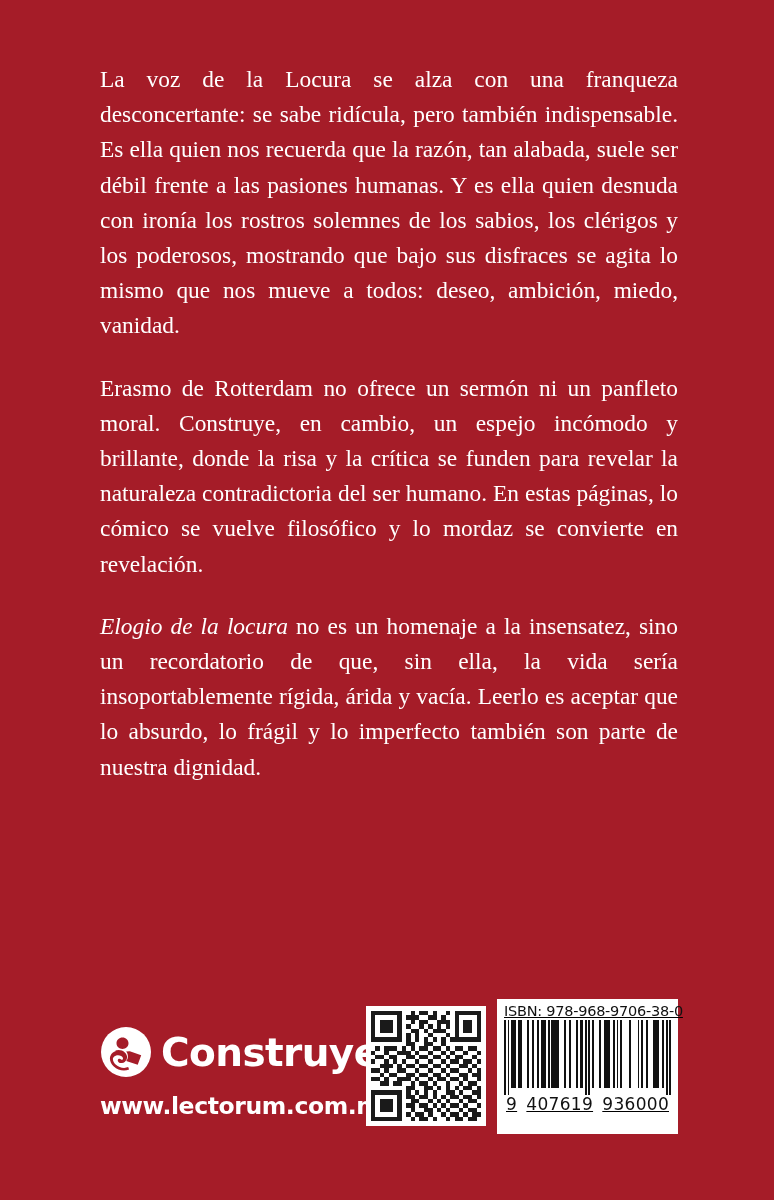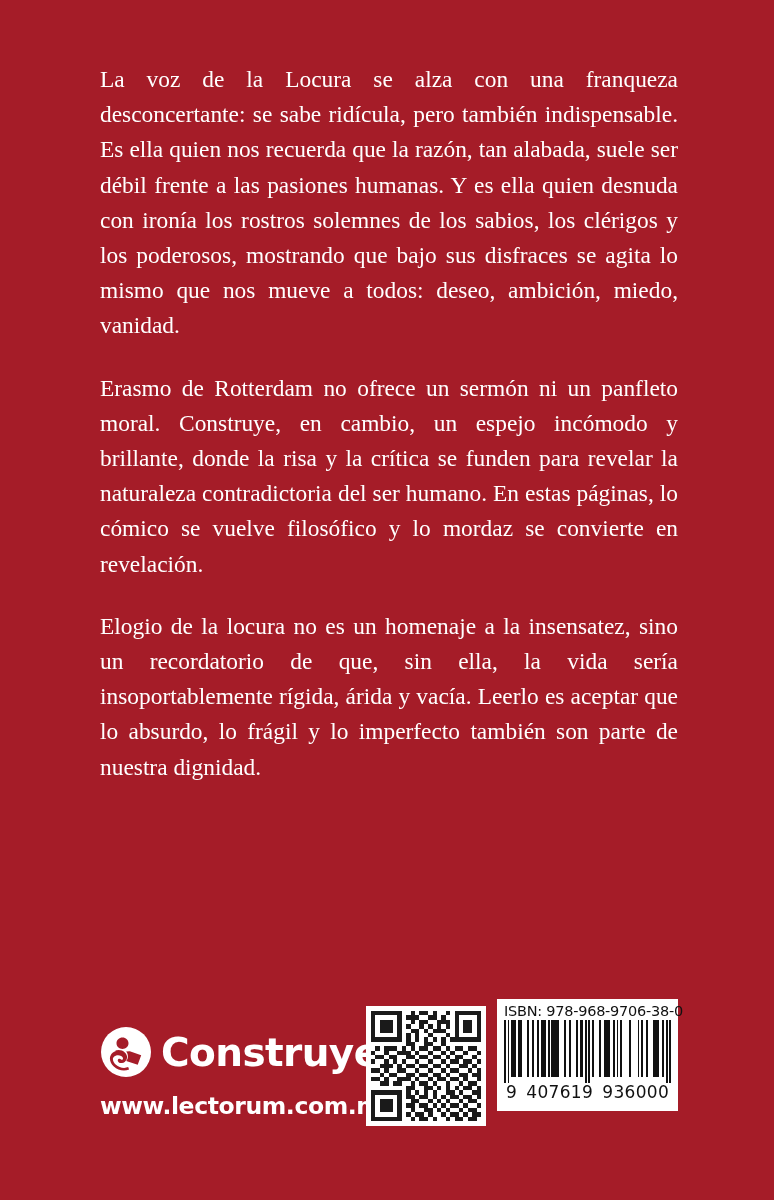--- a/index.html
+++ b/index.html
@@ -40,20 +40,21 @@
     margin: 0 0 27px 0;
     hyphens: manual;
     font-family: "Liberation Serif", "DejaVu Serif", serif;
   }
 
   .para:last-child {
     margin-bottom: 0;
   }
 
   .para .title-italic {
+    font-style: italic;
   }
 
   
   .bottom-bar {
     position: absolute;
     left: 0;
     top: 995px;
     width: 774px;
     height: 145px;
   }
@@ -119,26 +120,27 @@
     display: block;
     background: #FFFFFF;
   }
 
   
   .barcode-box {
     position: absolute;
     left: 497px;
     top: 4px;
     width: 181px;
-    height: 112px;
+    height: 135px;
     background: #FFFFFF;
     box-sizing: border-box;
-    padding: 4px 7px 9px 7px;
+    padding: 4px 7px 20px 7px;
     display: flex;
     flex-direction: column;
+    text-decoration: underline;
   }
 
   .isbn-text {
     color: #111111;
     font-family: "DejaVu Sans", "Liberation Sans", sans-serif;
     font-size: 14.5px;
     line-height: 17px;
     text-align: center;
     letter-spacing: -0.25px;
     white-space: nowrap;

